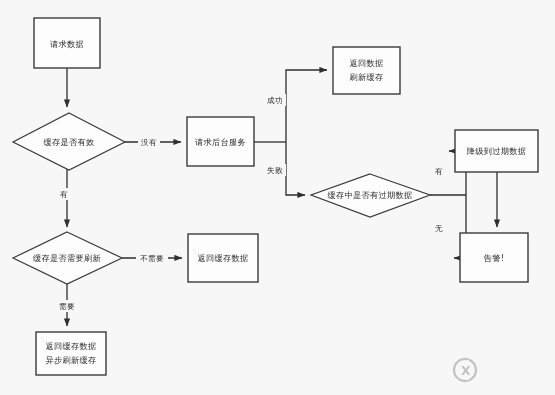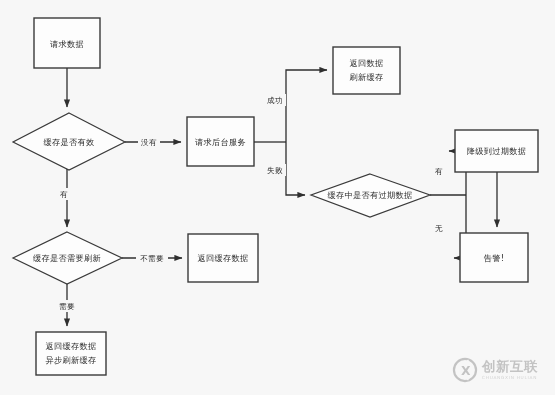--- a/index.html
+++ b/index.html
@@ -210,19 +210,15 @@
       <text class="node-label" x="71" y="360">异步刷新缓存</text>
     </g>
   </svg>
 
   <div class="watermark-wrap">
     <svg class="wm-mark" viewBox="0 0 40 40">
       <circle cx="20" cy="20" r="17" fill="none" stroke="#9a9a9a" stroke-width="3.4"></circle>
       <path d="M26,6 A16,16 0 0 0 26,34" fill="none" stroke="#f7f7f7" stroke-width="5"></path>
       <text x="21" y="21" font-family="DejaVu Sans, Liberation Sans, sans-serif" font-size="19" font-weight="bold" fill="#9a9a9a" text-anchor="middle" dominant-baseline="central">X</text>
     </svg>
-    <div class="wm-text">
-      <div class="wm-cn">创新互联</div>
-      <div class="wm-en">CHUANGXIN HULIAN</div>
-    </div>
   </div>
 
 </div>
 
 </body></html>

